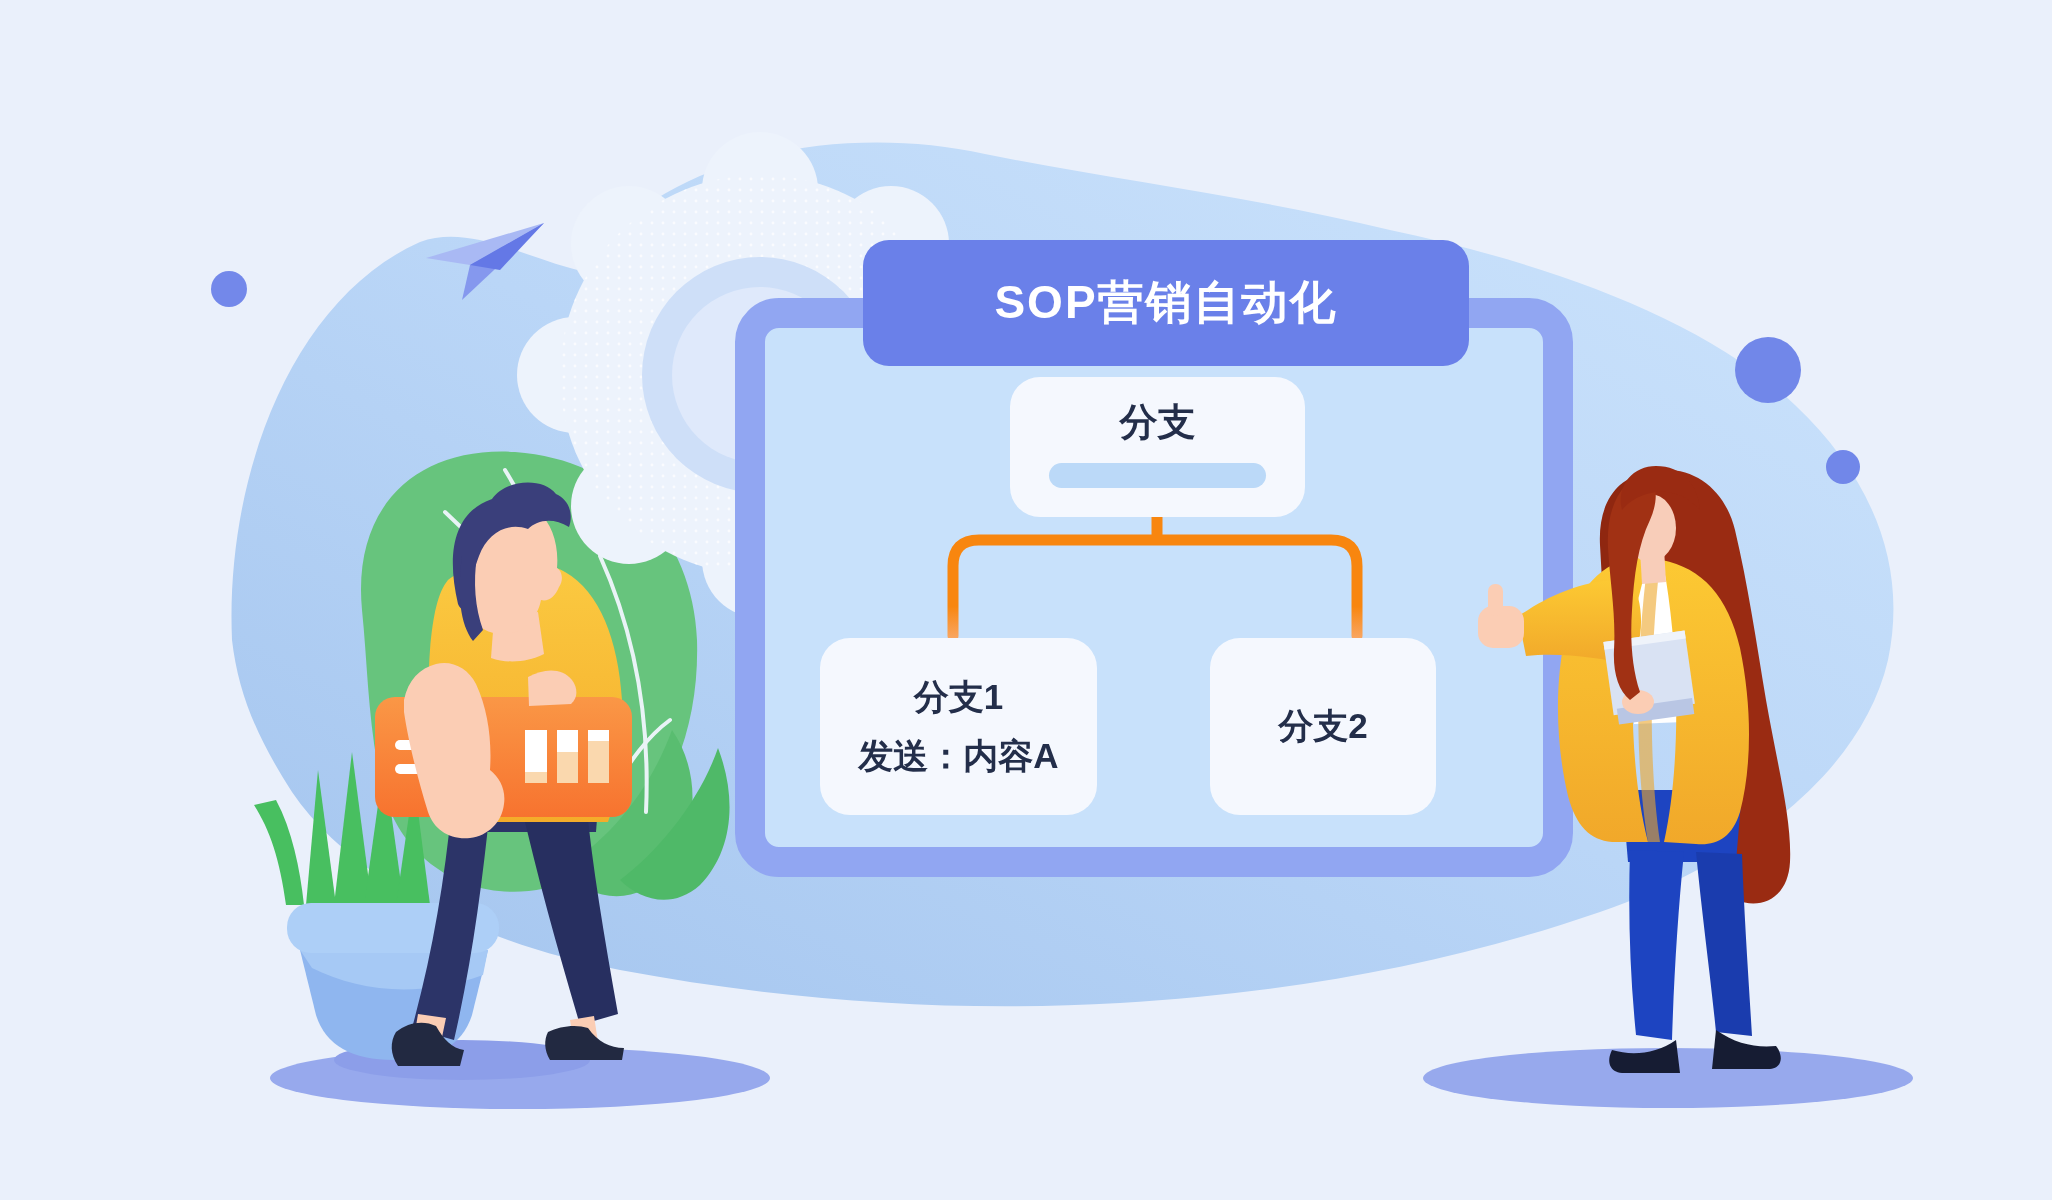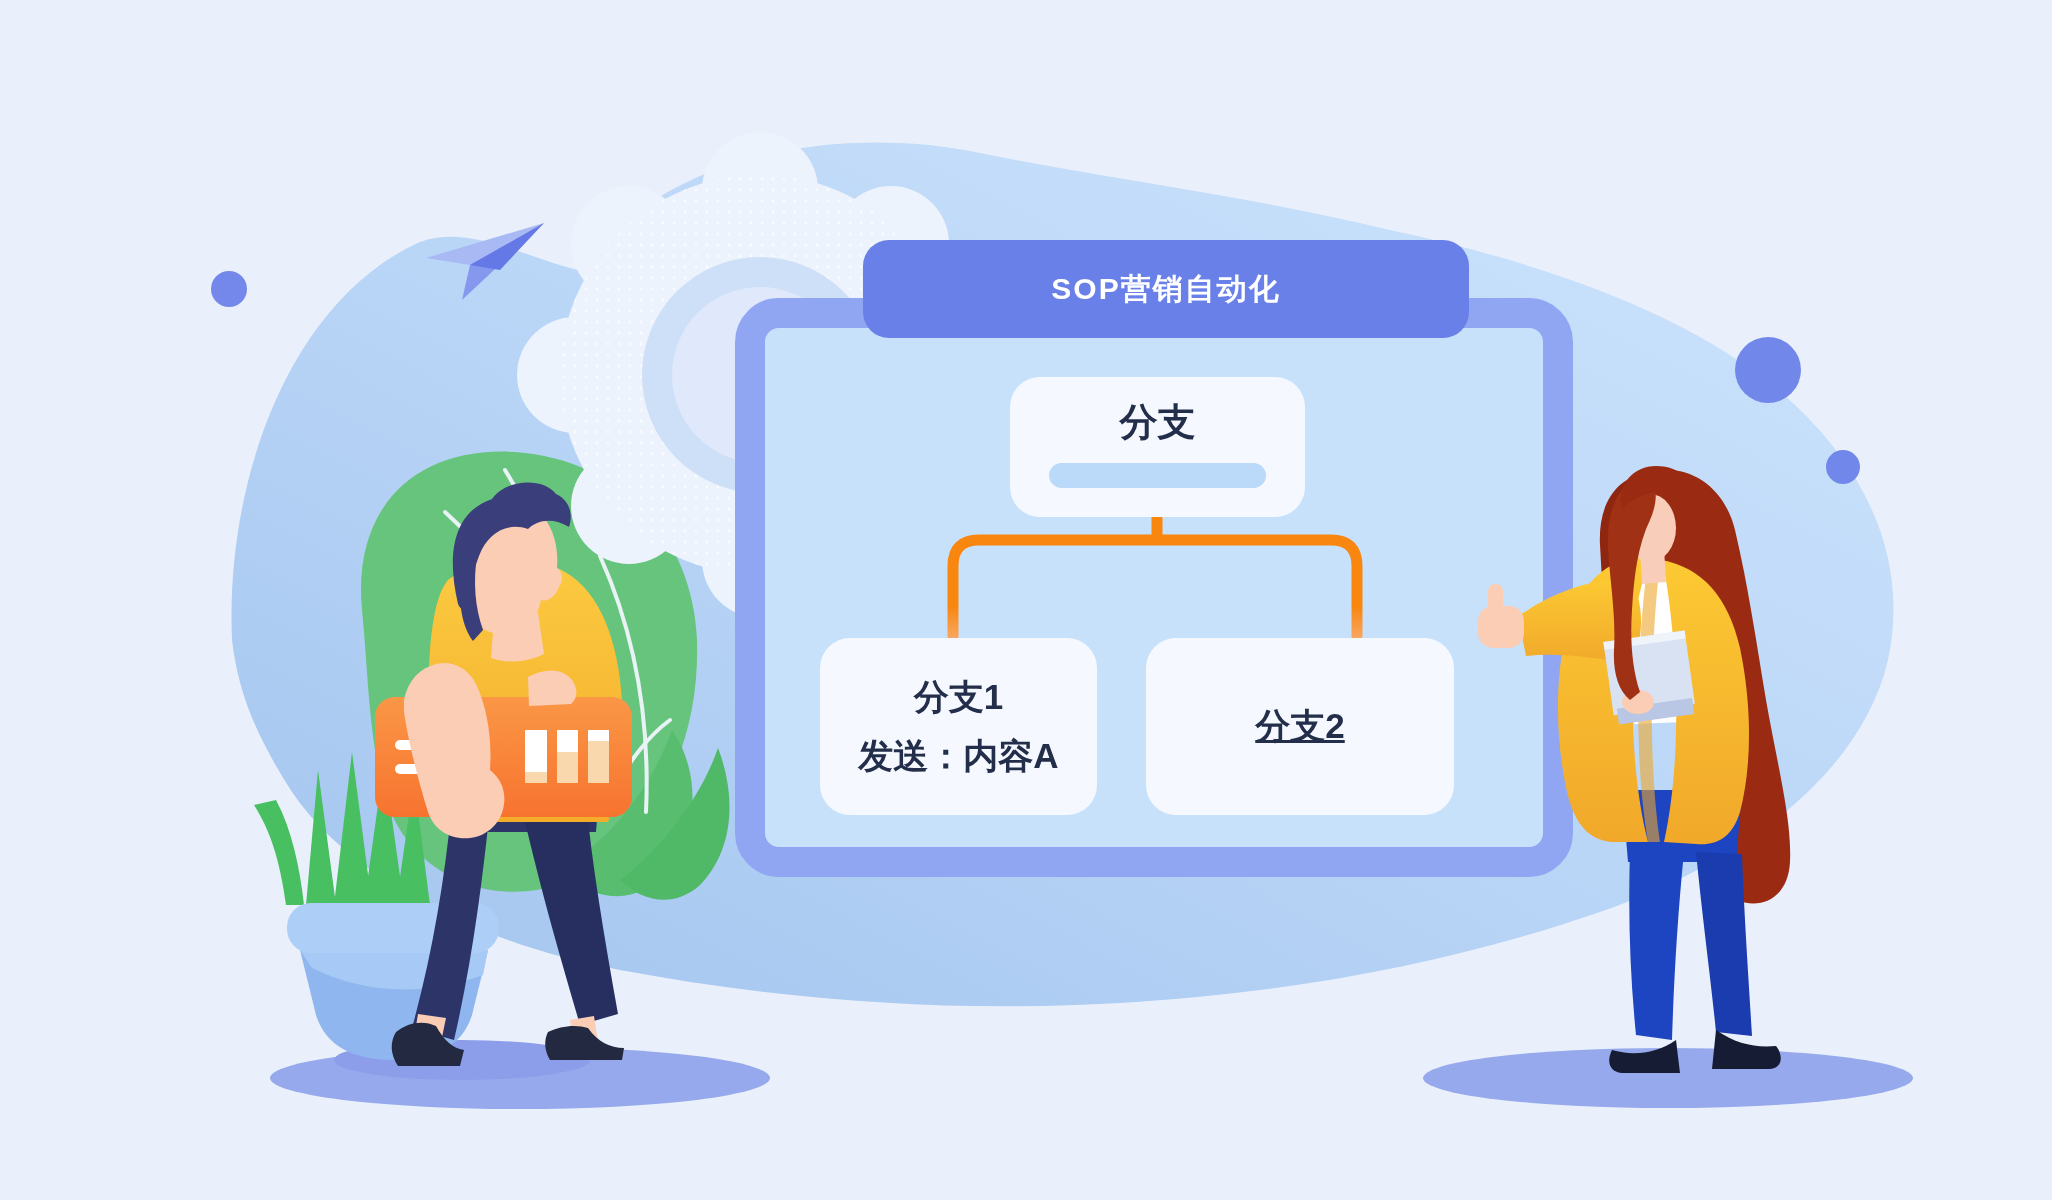--- a/index.html
+++ b/index.html
@@ -9,38 +9,38 @@
   }
   .layer{position:absolute;left:0;top:0;}
   #bg-layer{z-index:0;}
   .panel{
     position:absolute;left:735px;top:298px;width:838px;height:579px;
     box-sizing:border-box;border:30px solid #91A6F2;background:#C8E1FB;
     border-radius:44px;z-index:1;
   }
   #connector-layer{z-index:2;}
   .banner{
-    position:absolute;left:863px;top:240px;width:606px;height:98px;
+    position:absolute;left:863px;top:240px;width:606px;height:126px;
     background:#6A80E9;border-radius:26px;z-index:3;
     display:flex;align-items:center;justify-content:center;
-    color:#FFFFFF;font-size:30px;font-weight:bold;letter-spacing:2px;
+    color:#FFFFFF;font-size:46px;font-weight:bold;letter-spacing:2px;
   }
   .node{
     position:absolute;background:#F5F8FE;border-radius:30px;
     color:#232E4A;text-align:center;z-index:3;
   }
   .node-root{left:1010px;top:370px;width:295px;height:140px;margin-top:7px;}
   .root-label{margin-top:20px;font-size:38px;font-weight:bold;}
   .pill{width:217px;height:25px;background:#BBD9F8;border-radius:13px;margin:15px auto 0;}
   .node-branch{
     display:flex;flex-direction:column;justify-content:center;gap:12px;
     font-size:35px;font-weight:bold;
   }
   .node-b1{left:820px;top:638px;width:277px;height:177px;}
-  .node-b2{left:1146px;top:638px;width:308px;height:177px;text-decoration:underline;}
+  .node-b2{left:1210px;top:638px;width:226px;height:177px;}
   #people-layer{z-index:5;}
 </style>
 </head>
 <body>
 
 <div class="stage">
 
   <svg id="bg-layer" class="layer" width="2052" height="1200" viewBox="0 0 2052 1200">
     <defs>
       <linearGradient id="blobGrad" x1="0" y1="1" x2="1" y2="0">

